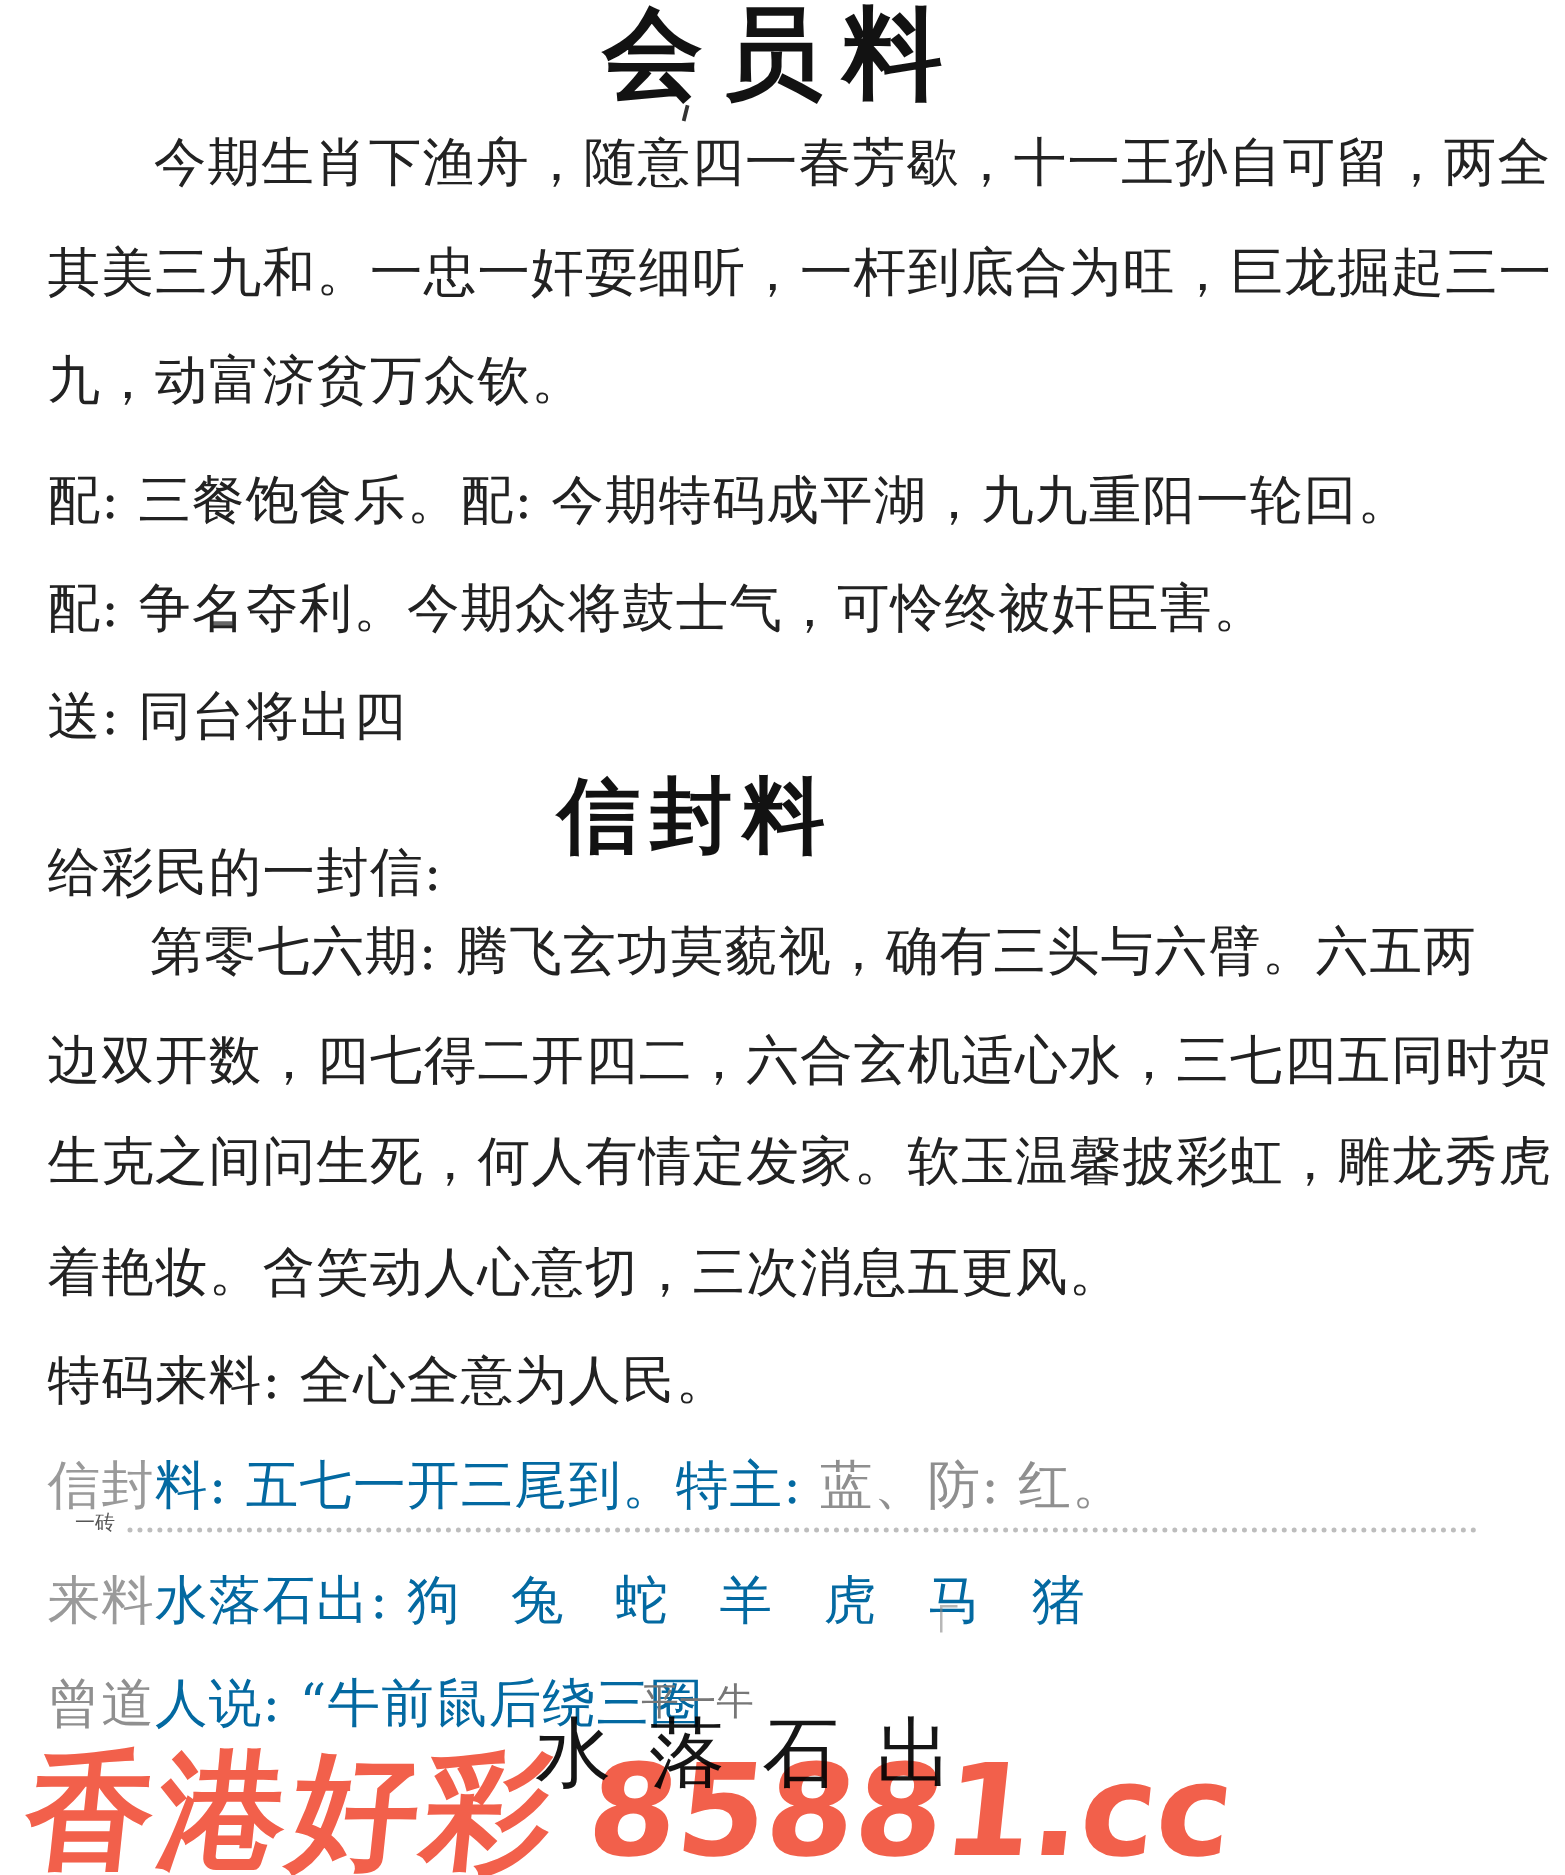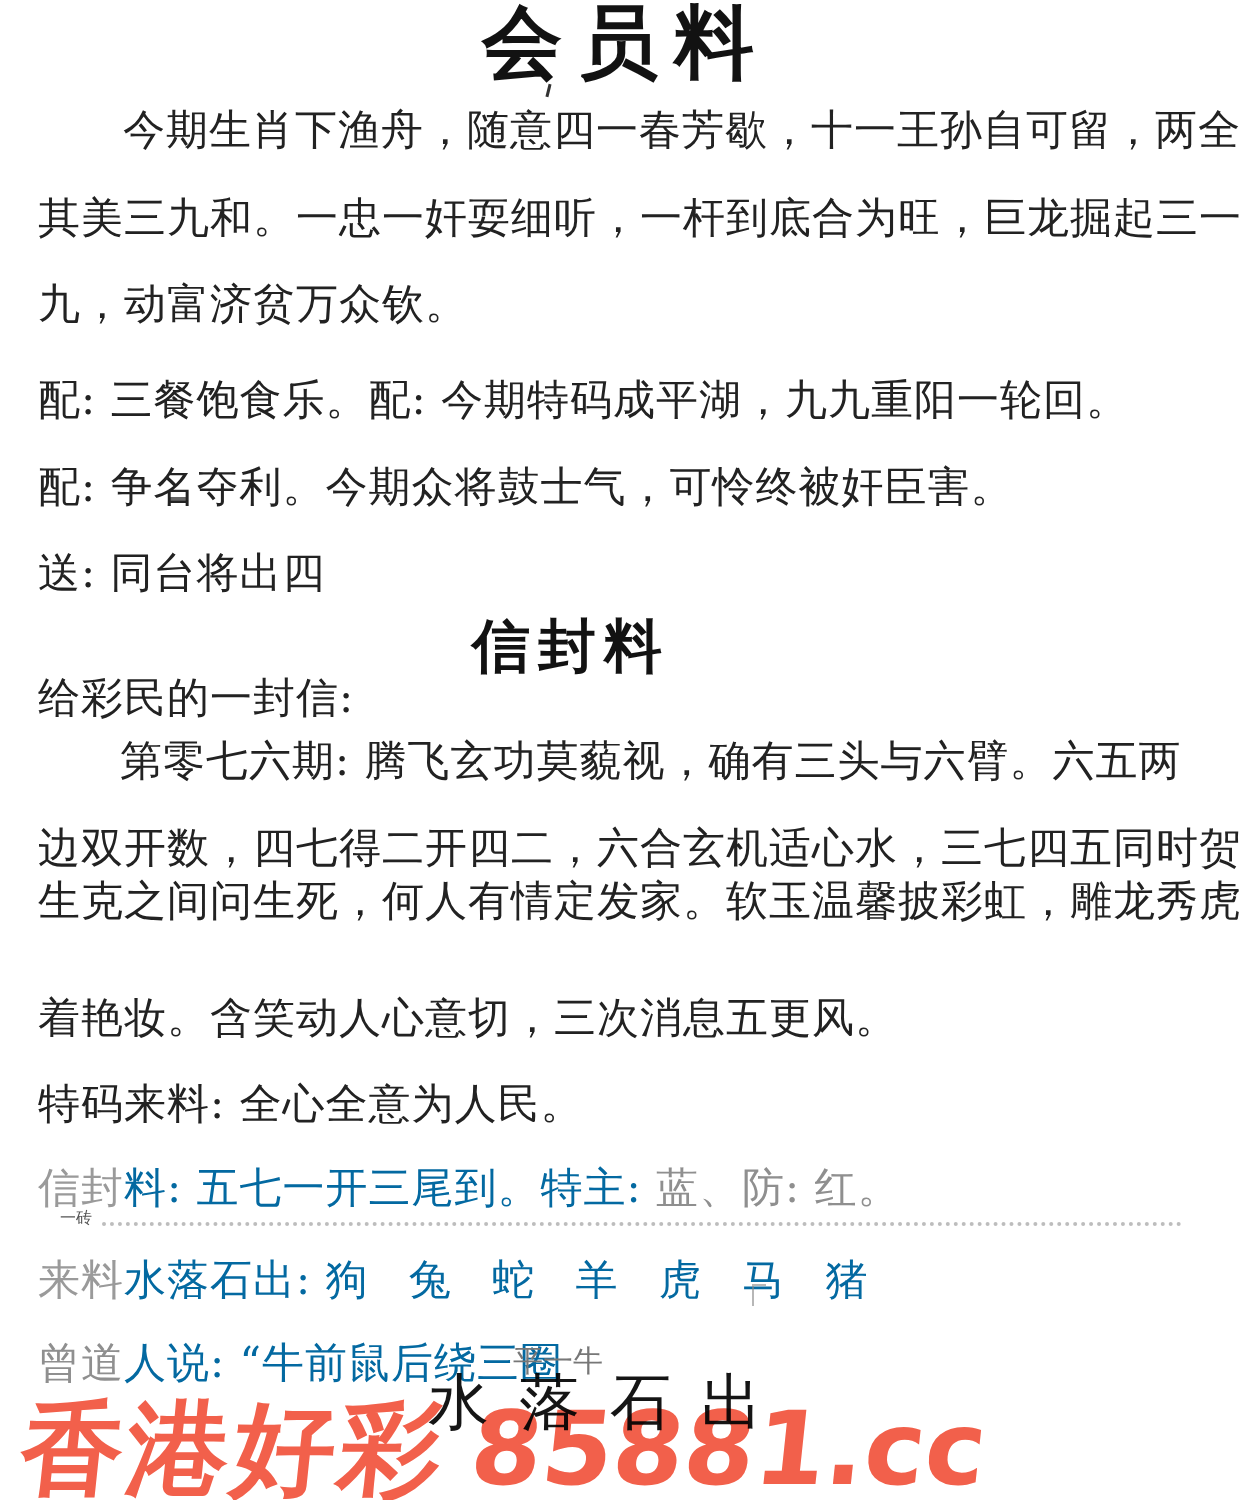--- a/index.html
+++ b/index.html
@@ -17,22 +17,22 @@
     top:-10px; left:50%;
     transform:translateX(-50%);
     font-size:80px;
     font-weight:700;
     letter-spacing:16px;
     color:#121212;
     white-space:nowrap;
   }
   .h2{
     position:absolute;
-    top:608px; left:472px;
-    font-size:58px;
+    top:608px; left:446px;
+    font-size:66px;
     font-weight:700;
     letter-spacing:8px;
     color:#121212;
     white-space:nowrap;
   }
   
   .line{
     position:absolute;
     left:38px;
     font-size:42px;
@@ -128,21 +128,21 @@
 
   <div class="line" style="top:372px">配: 三餐饱食乐。配: 今期特码成平湖，九九重阳一轮回。</div>
   <div class="line" style="top:459px">配: 争名夺利。今期众将鼓士气，可怜终被奸臣害。</div>
   <div class="line" style="top:545px">送: 同台将出四</div>
 
   <div class="line" style="top:670px">给彩民的一封信:</div>
   <div class="h2">信封料</div>
 
   <div class="line indent2" style="top:733px">第零七六期: 腾飞玄功莫藐视，确有三头与六臂。六五两</div>
   <div class="line" style="top:820px">边双开数，四七得二开四二，六合玄机适心水，三七四五同时贺</div>
-  <div class="line" style="top:873px">生克之间问生死，何人有情定发家。软玉温馨披彩虹，雕龙秀虎</div>
+  <div class="line" style="top:901px">生克之间问生死，何人有情定发家。软玉温馨披彩虹，雕龙秀虎</div>
   <div class="line" style="top:990px">着艳妆。含笑动人心意切，三次消息五更风。</div>
 
   <div class="line" style="top:1076px">特码来料: 全心全意为人民。</div>
 
   <div class="line" style="top:1160px">
     <span class="faded">信封</span><span class="dark">料: 五七一开三尾到。特主: </span><span class="semifade">蓝、防: 红。</span>
   </div>
 
   <div class="fragment">一砖</div>
   <div class="artifact-dotline"></div>

